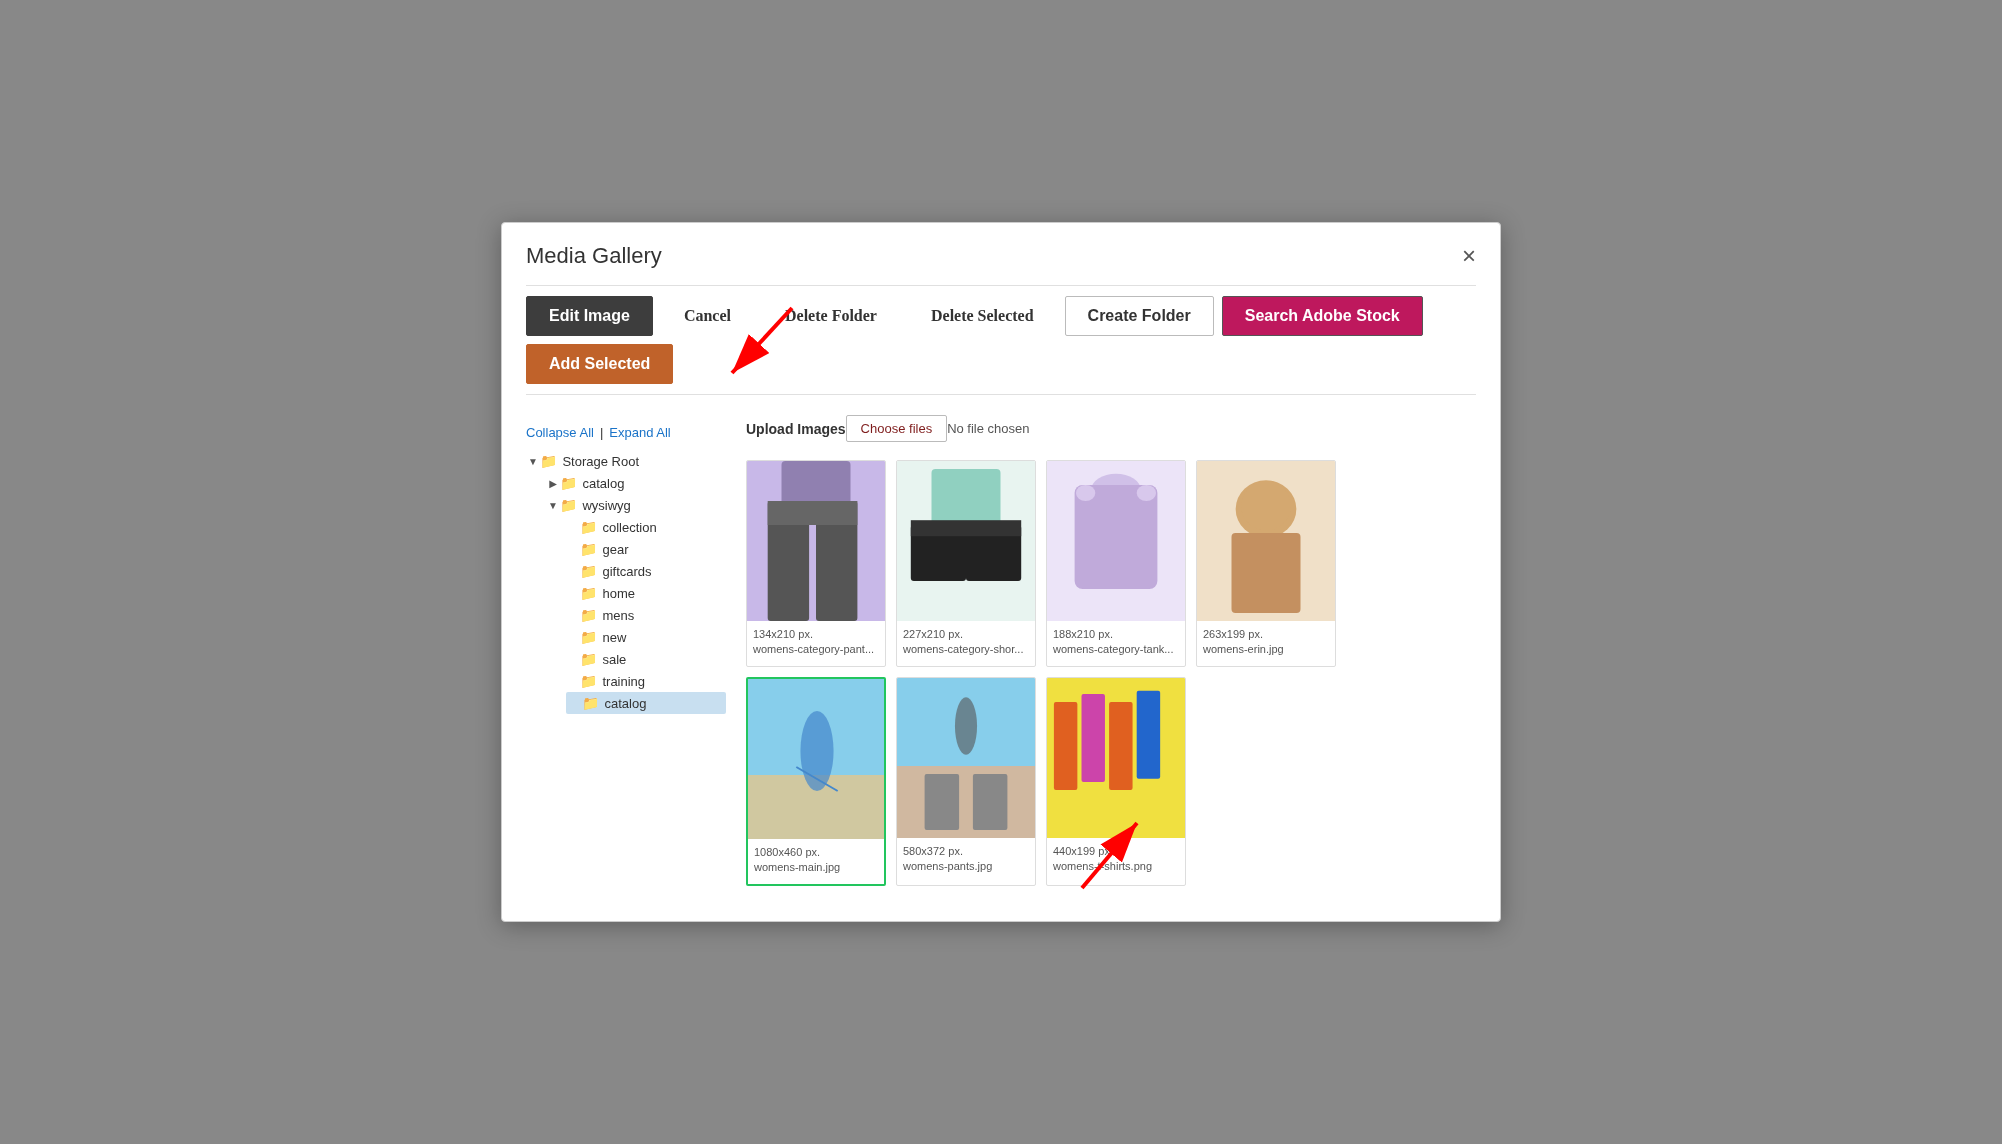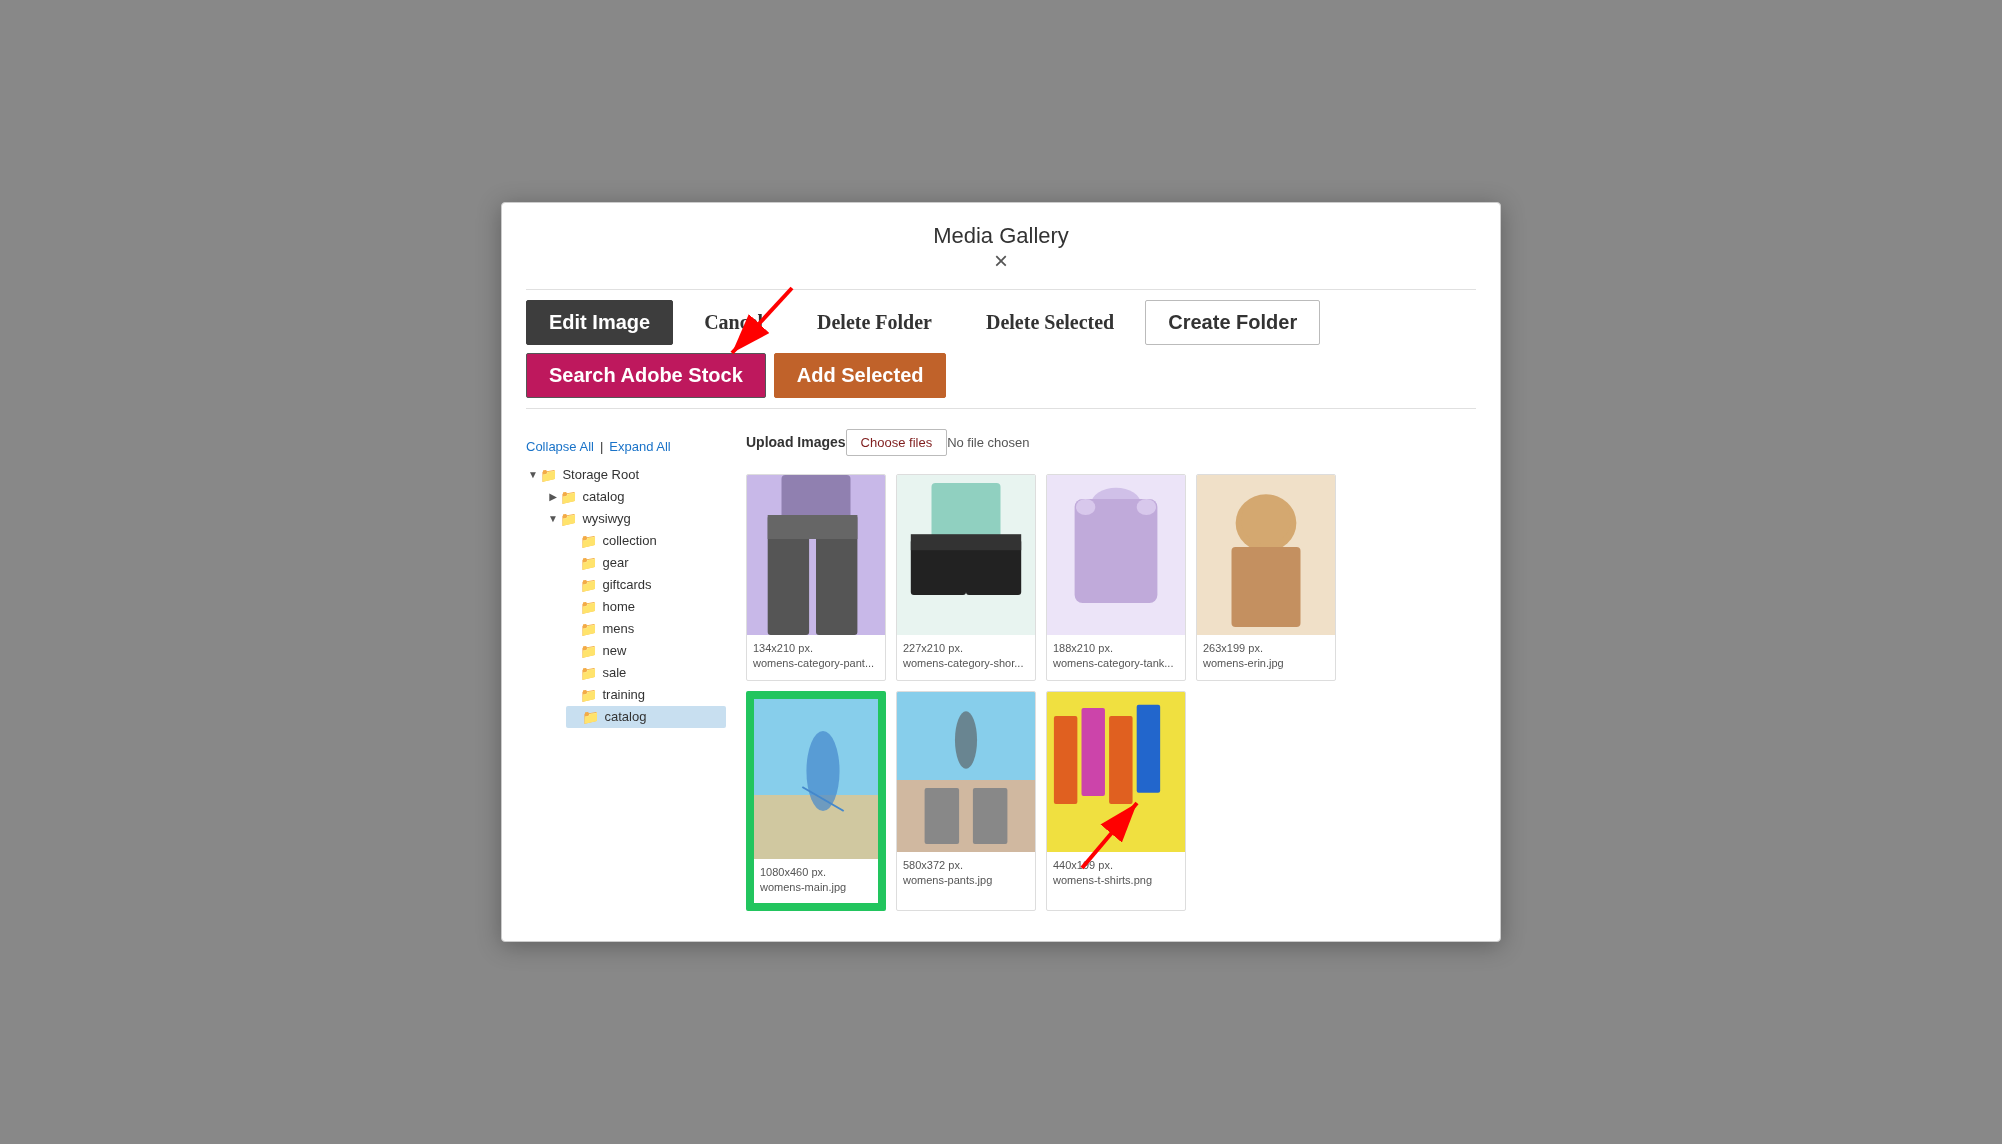--- a/index.html
+++ b/index.html
@@ -19,21 +19,20 @@
       min-height: 700px;
       position: relative;
       padding: 20px 24px 30px 24px;
       box-shadow: 0 4px 24px rgba(0,0,0,0.3);
     }
     .modal-header {
       display: flex;
       align-items: center;
       justify-content: space-between;
       margin-bottom: 16px;
-      flex-direction: column;
     }
     .modal-title {
       font-size: 22px;
       font-weight: 400;
       color: #333;
     }
     .close-btn {
       font-size: 24px;
       color: #555;
       cursor: pointer;
@@ -47,21 +46,21 @@
       gap: 0;
       border-top: 1px solid #e0e0e0;
       border-bottom: 1px solid #e0e0e0;
       padding: 10px 0;
       margin-bottom: 20px;
       flex-wrap: wrap;
       gap: 8px;
     }
     .btn {
       padding: 10px 22px;
-      font-size: 20px;
+      font-size: 16px;
       font-weight: 600;
       cursor: pointer;
       border-radius: 2px;
       border: 1px solid transparent;
       white-space: nowrap;
     }
     .btn-dark {
       background: #3d3d3d;
       color: #fff;
       border-color: #3d3d3d;
@@ -172,21 +171,21 @@
       gap: 10px;
     }
     .image-card {
       border: 1px solid #ddd;
       border-radius: 2px;
       overflow: hidden;
       cursor: pointer;
       width: 140px;
     }
     .image-card.selected-card {
-      border: 8px solid #22c55e;
+      border: 2px solid #22c55e;
     }
     .image-placeholder {
       width: 138px;
       height: 160px;
       display: flex;
       align-items: center;
       justify-content: center;
       overflow: hidden;
     }
     .image-placeholder svg {

